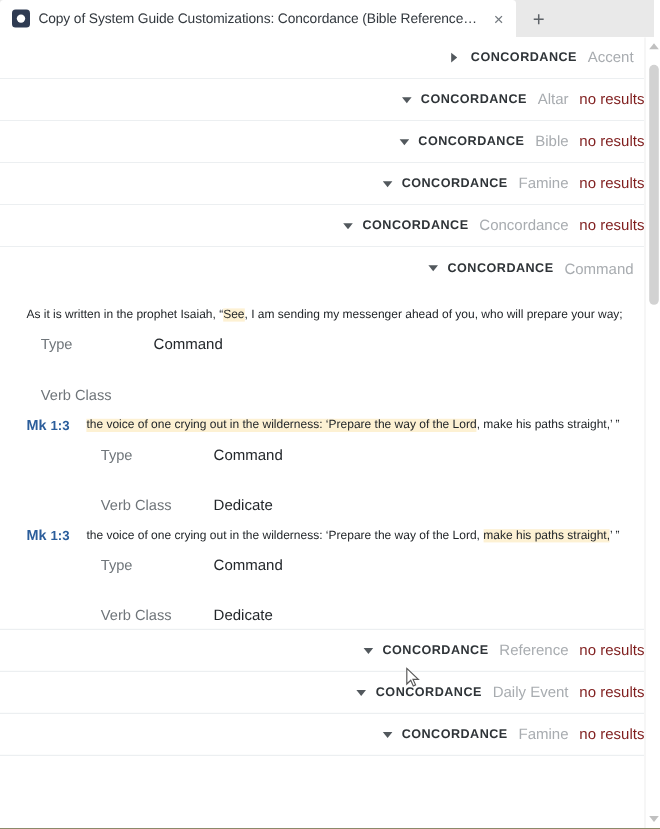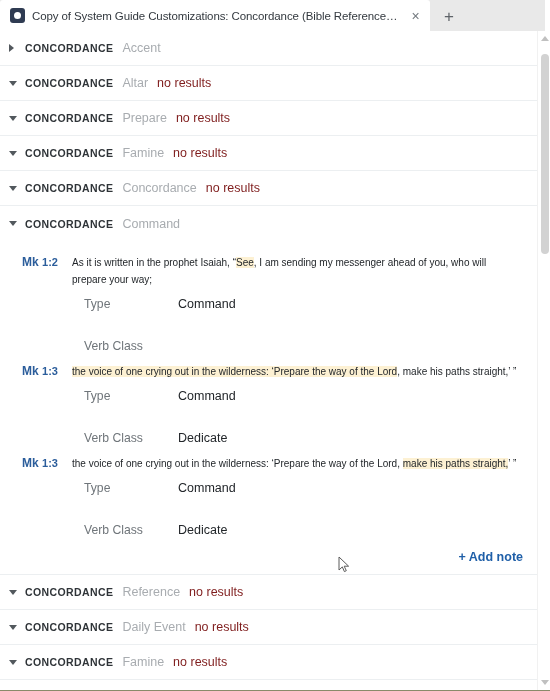--- a/index.html
+++ b/index.html
@@ -142,20 +142,21 @@
     overflow: hidden;
   }
 
   
   .conc-row {
     display: flex; align-items: center;
     height: 35px;
     padding-left: 9px;
     border-bottom: 1px solid #eceff1;
     background: #ffffff;
+    justify-content: flex-end;
   }
   .conc-row.no-border { border-bottom: none; }
   .tri {
     width: 12px; flex: 0 0 auto;
     display: flex; align-items: center;
     margin-right: 4px;
   }
   .tri-down {
     width: 0; height: 0;
     border-left: 4.5px solid transparent;
@@ -318,21 +319,21 @@
         <span class="conc-kind">CONCORDANCE</span>
         <span class="conc-name">Altar</span>
         <span class="conc-status">no results</span>
       </div>
 
       <div class="conc-row">
         <span class="tri">
             <i class="tri-down"></i>
           </span>
         <span class="conc-kind">CONCORDANCE</span>
-        <span class="conc-name">Prepare</span>
+        <span class="conc-name">Bible</span>
         <span class="conc-status">no results</span>
       </div>
 
       <div class="conc-row">
         <span class="tri">
             <i class="tri-down"></i>
           </span>
         <span class="conc-kind">CONCORDANCE</span>
         <span class="conc-name">Famine</span>
         <span class="conc-status">no results</span>
@@ -352,24 +353,20 @@
             <i class="tri-down"></i>
           </span>
         <span class="conc-kind">CONCORDANCE</span>
         <span class="conc-name">Command</span>
         <span class="conc-status"></span>
       </div>
 
       <div class="conc-body">
 
         <div class="entry">
-          <div class="entry-ref">
-            <span>Mk</span>
-            <span class="vs">1:2</span>
-          </div>
           <div class="entry-main">
             <div class="verse"><span>As it is written in the prophet Isaiah, “</span><span class="hl">See</span><span>, I am sending my messenger ahead of you, who will prepare your way;</span></div>
             <div class="meta">
               <span class="meta-label">Type</span>
               <span class="meta-value">Command</span>
               <span class="meta-label">Verb Class</span>
             </div>
           </div>
         </div>
 
@@ -398,23 +395,20 @@
             <div class="verse"><span>the voice of one crying out in the wilderness: ‘Prepare the way of the Lord, </span><span class="hl">make his paths straight,</span><span>’ ”</span></div>
             <div class="meta">
               <span class="meta-label">Type</span>
               <span class="meta-value">Command</span>
               <span class="meta-label">Verb Class</span>
               <span class="meta-value">Dedicate</span>
             </div>
           </div>
         </div>
 
-        <div class="addnote-row">
-          <span class="addnote">+ Add note</span>
-        </div>
       </div>
 
       <div class="conc-row">
         <span class="tri">
             <i class="tri-down"></i>
           </span>
         <span class="conc-kind">CONCORDANCE</span>
         <span class="conc-name">Reference</span>
         <span class="conc-status">no results</span>
       </div>

